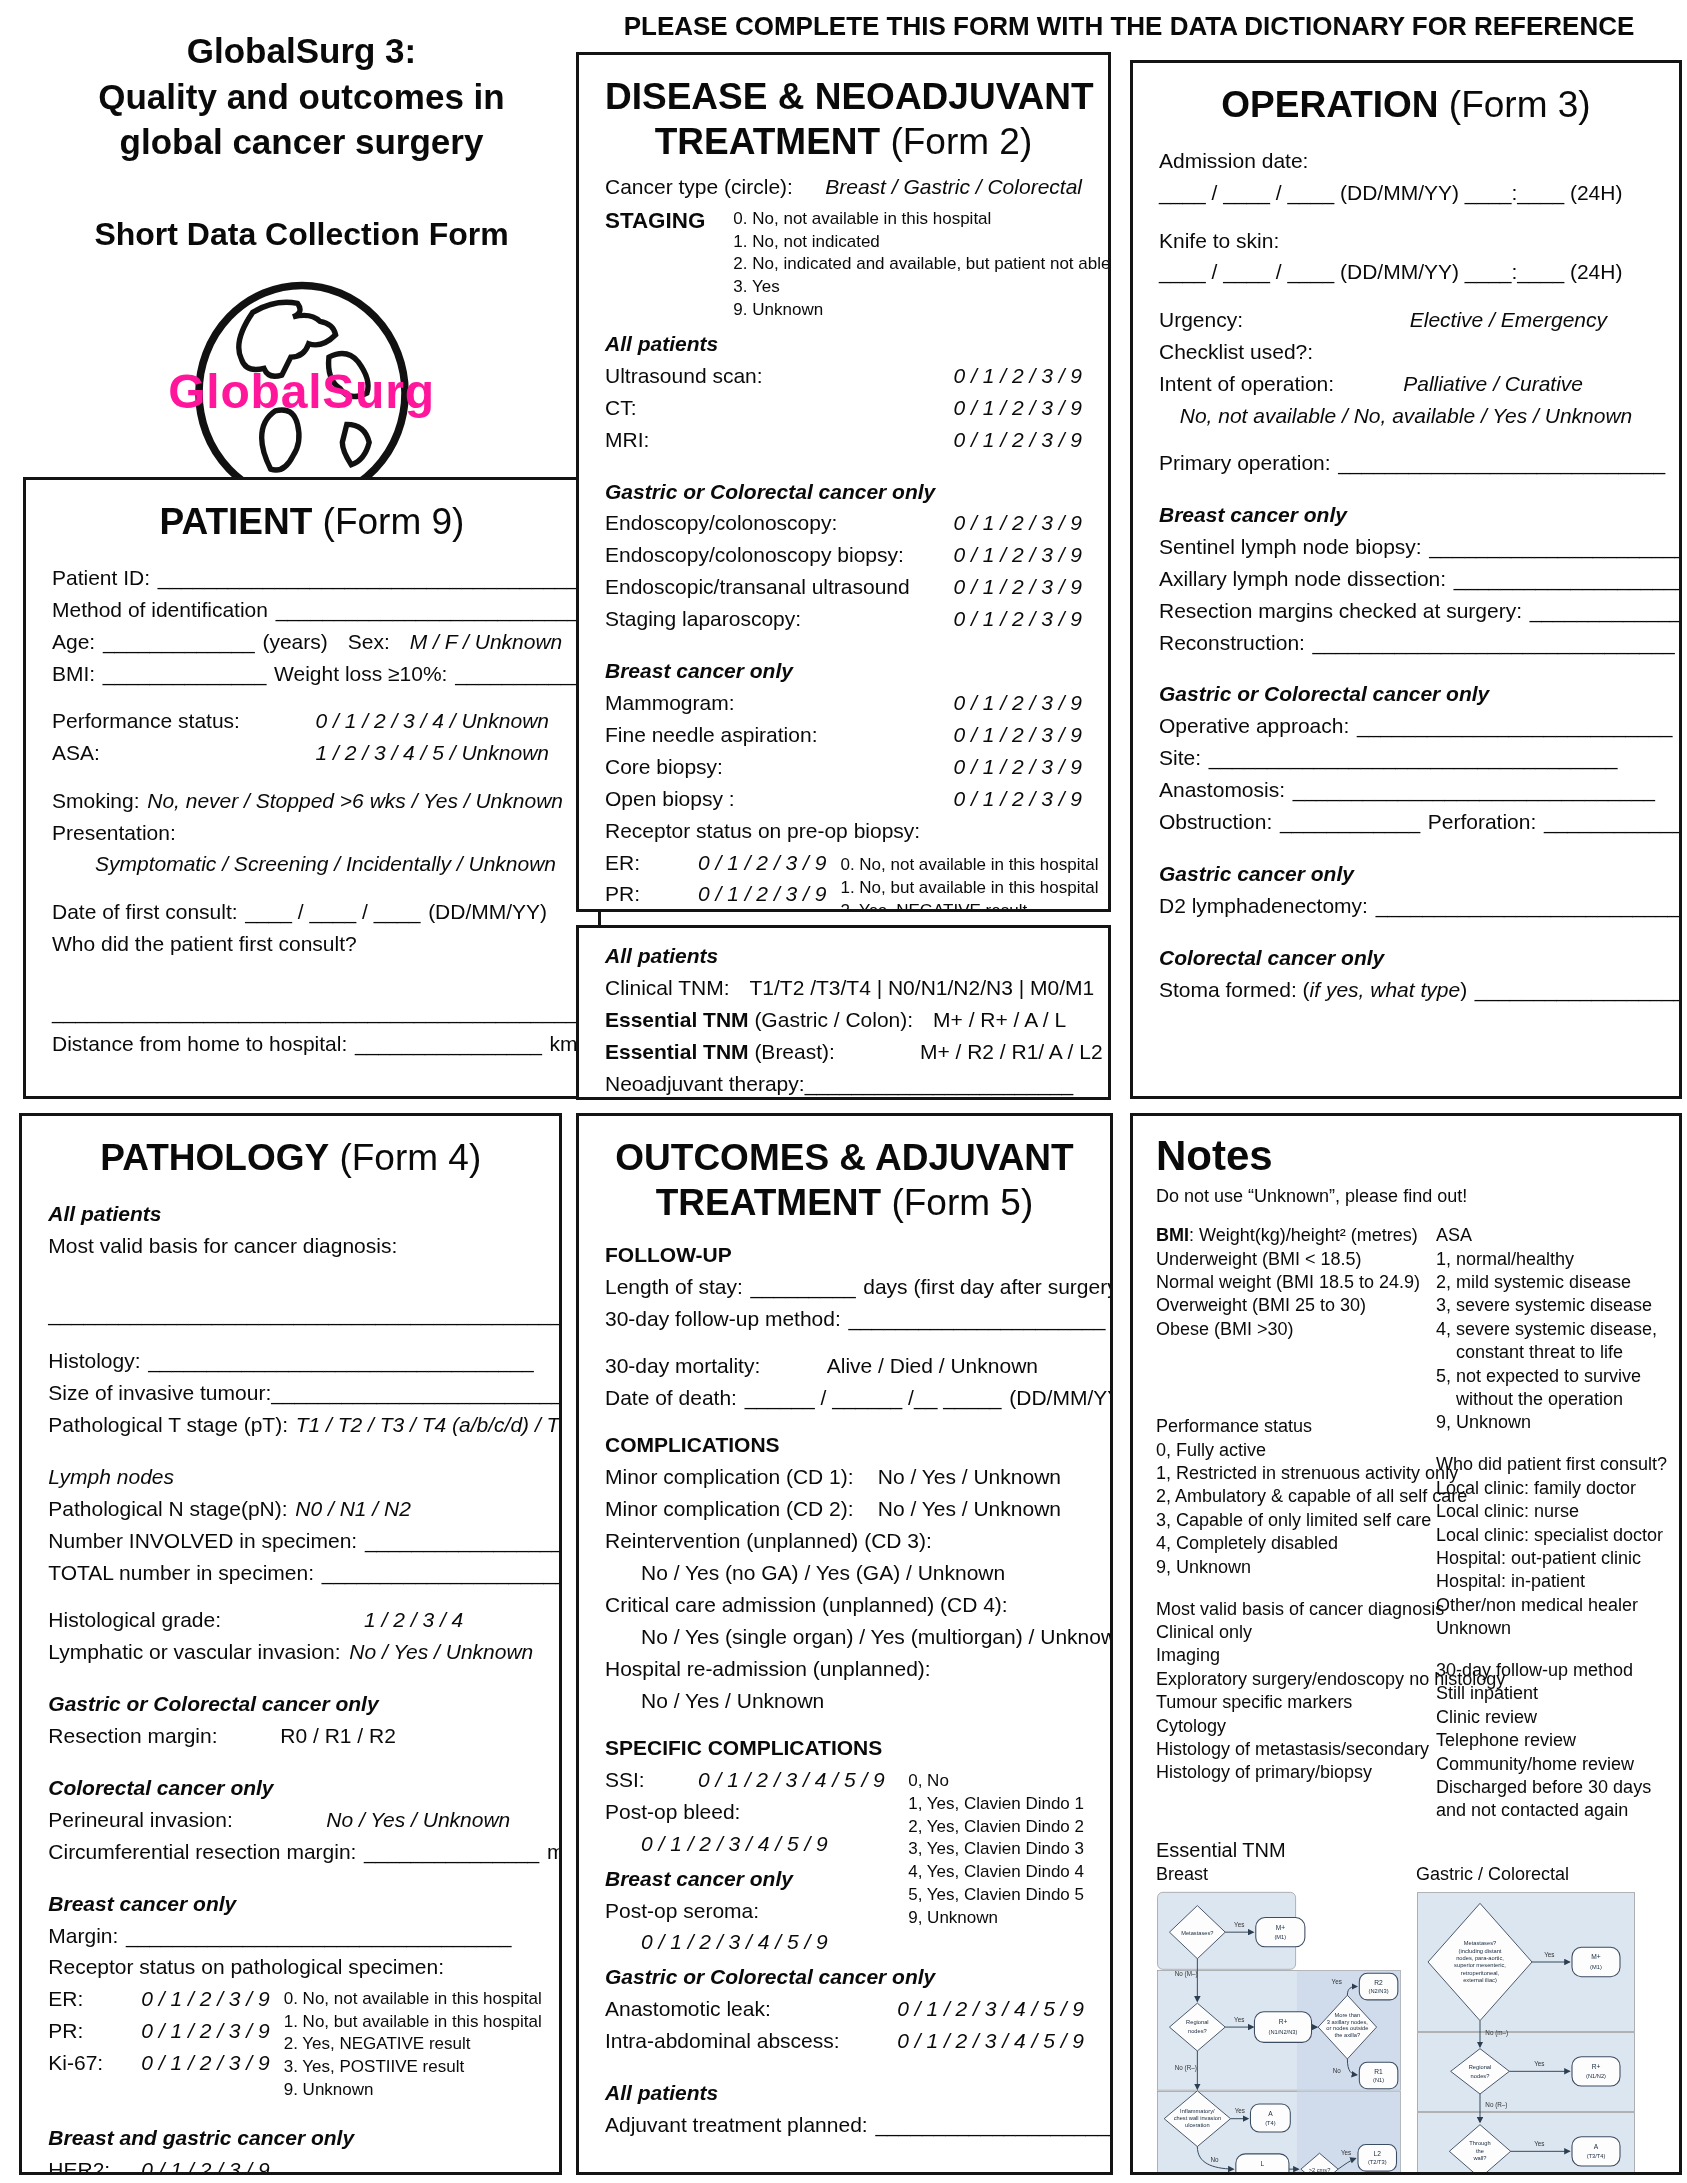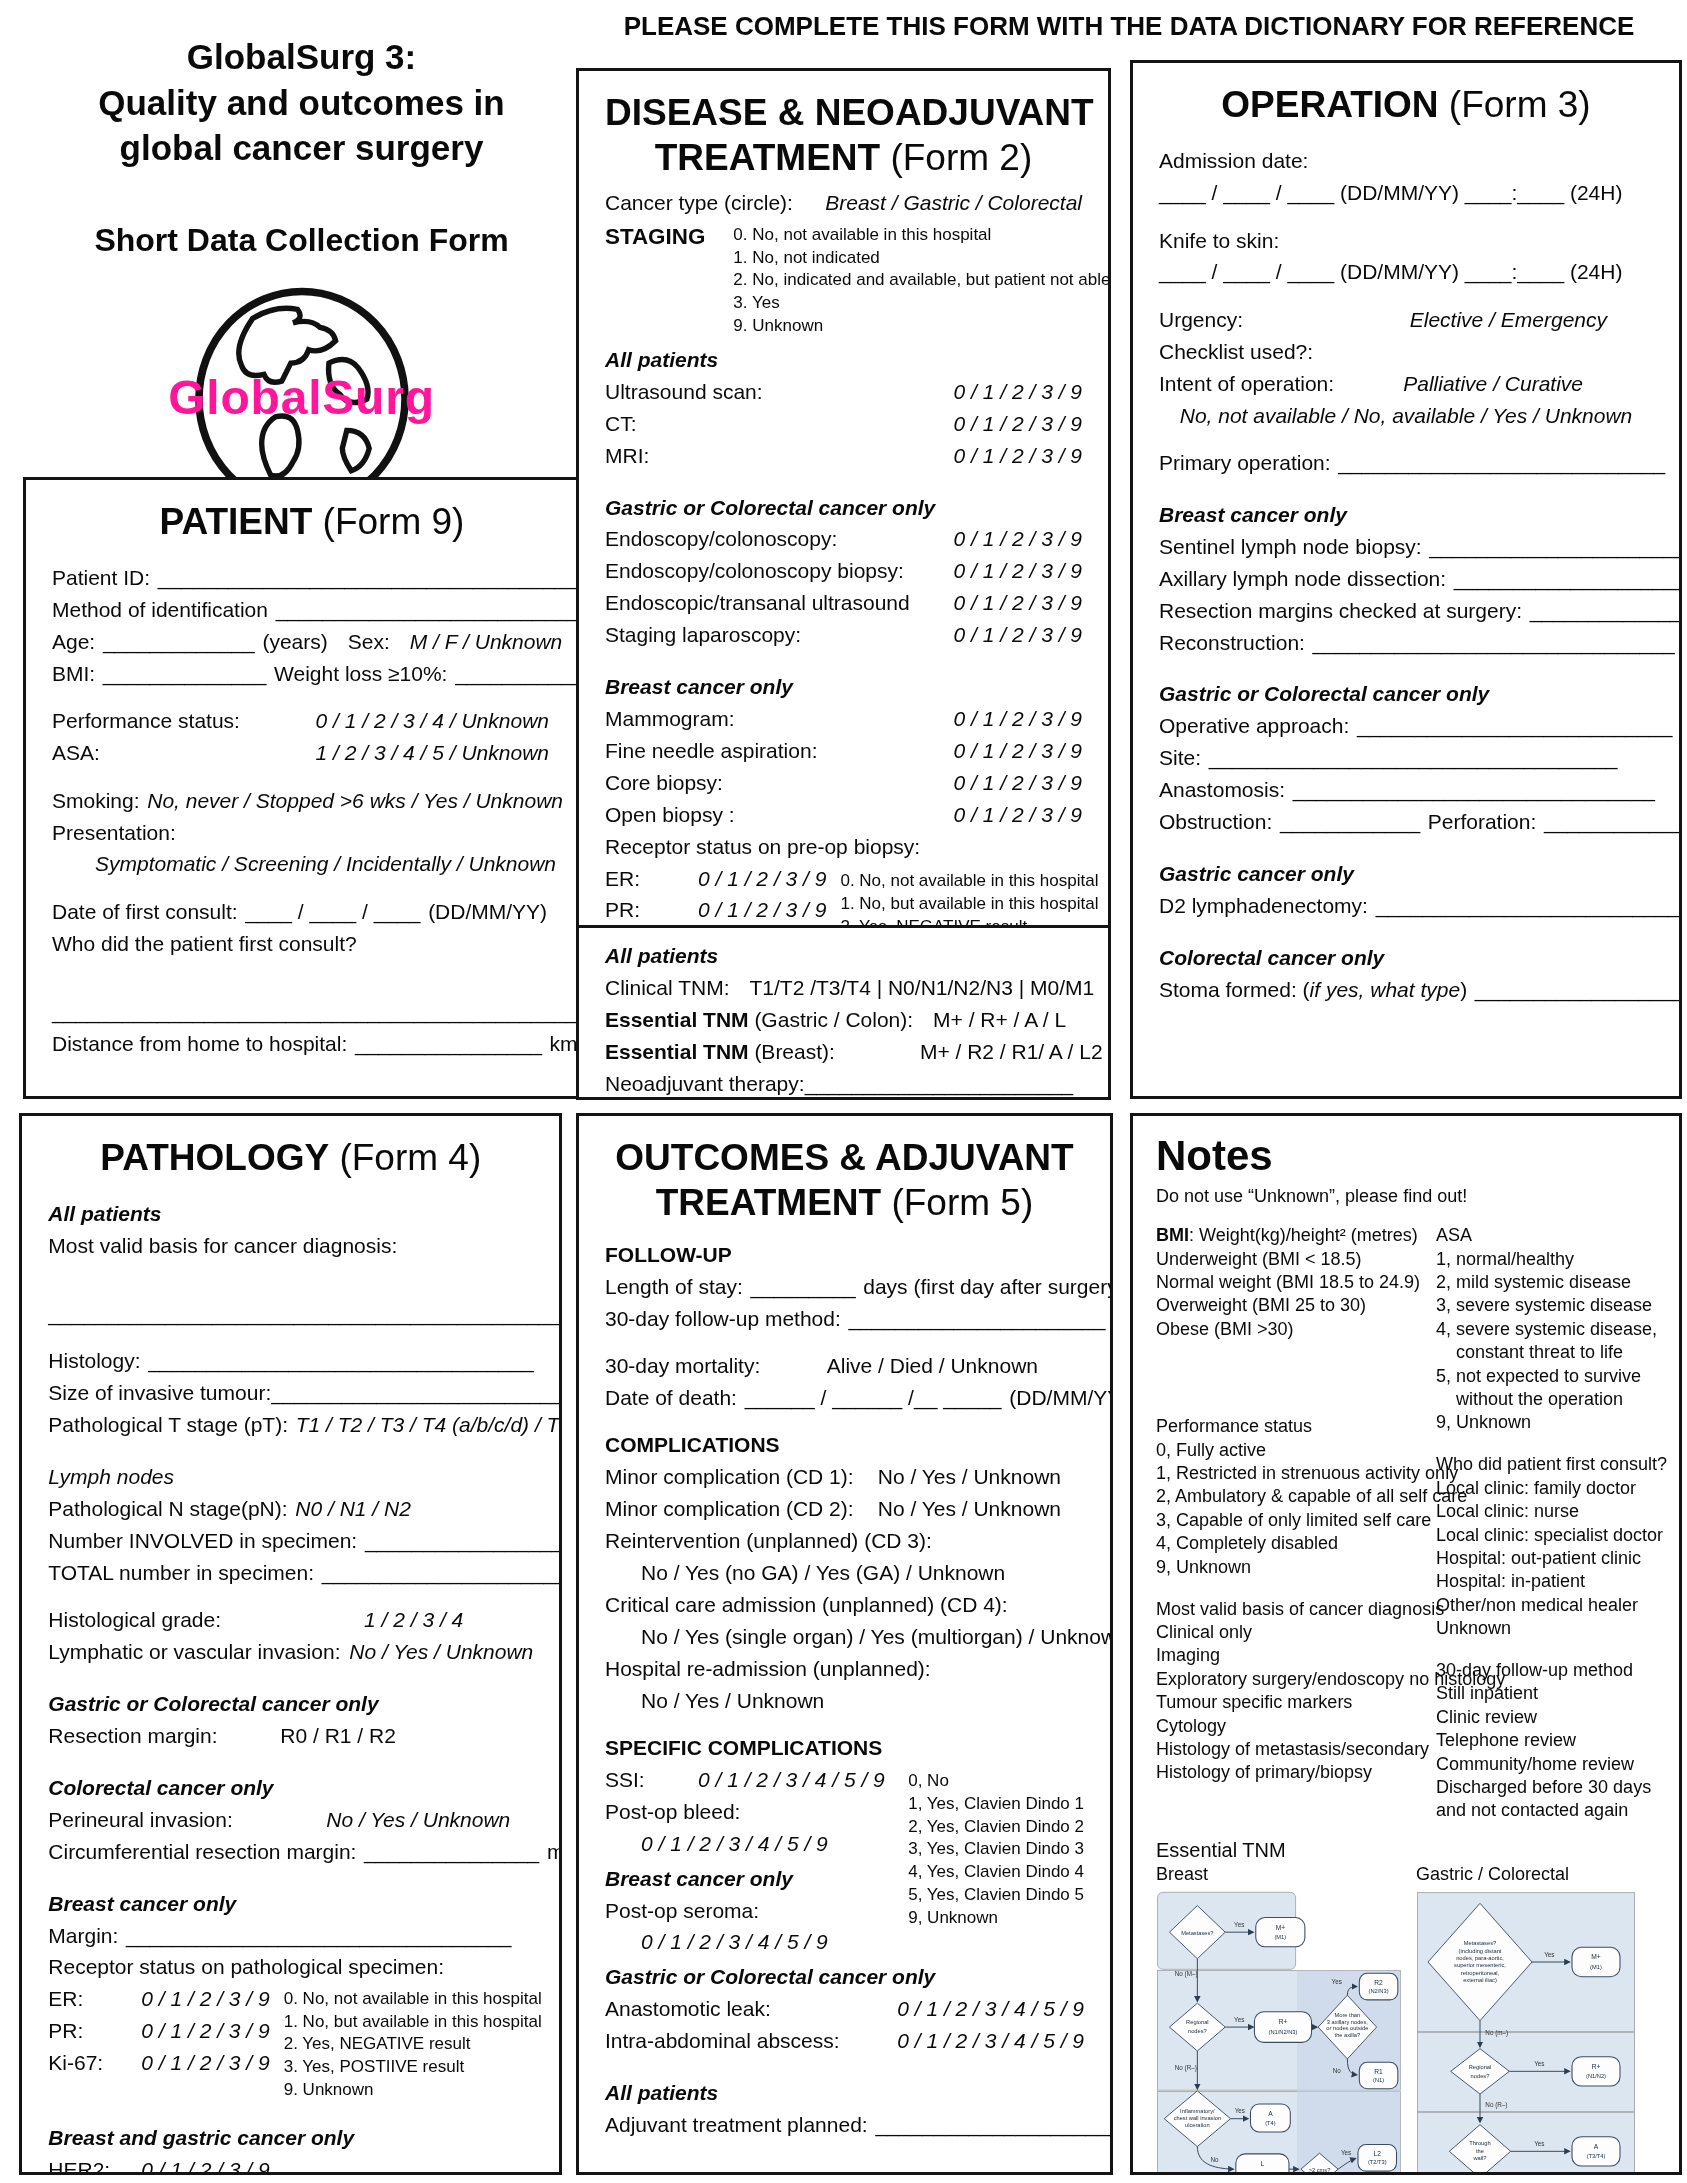--- a/index.html
+++ b/index.html
@@ -16,21 +16,21 @@
   .ml{margin-left:7.7px}.ml2{margin-left:20px}
   .pr30{padding-right:23px}.pr60{padding-right:46px}.pr90{padding-right:70px}
   .pl46{padding-left:36px}.pl56{padding-left:43px}
   .sp{height:15.5px}.spL{height:36px}
   .leg{font-size:17px;line-height:1.34;white-space:nowrap}
   .ctr{text-align:center}
   .lblw{display:inline-block;width:93px}
   
   #instruction{position:absolute;left:576px;top:10.8px;width:1106px;text-align:center;
                font-size:26px;font-weight:700;white-space:nowrap}
-  #masthead{position:absolute;left:31px;top:34px;width:541px;text-align:center}
+  #masthead{position:absolute;left:31px;top:28px;width:541px;text-align:center}
   #masthead .t{font-size:35px;font-weight:700;line-height:1.3}
   #masthead .s{font-size:32px;font-weight:700;margin-top:51px}
   #globe{position:relative;margin:28px auto 0;width:224px;height:224px}
   #logo-text{position:absolute;left:-93px;top:83px;width:410px;text-align:center;
              font-size:48px;font-weight:700;letter-spacing:0.8px}
   #site-link{display:inline-block;margin-top:14px;font-size:31px;text-decoration:underline}
   
   #notes-title{font-size:42px;font-weight:700;line-height:1.1;margin:0 0 6.2px}
   .nr{font-size:18px;line-height:1.3;white-space:nowrap}
   .nh{font-size:18px;line-height:1.3;font-weight:400;white-space:nowrap;margin-top:18.6px}
@@ -96,21 +96,21 @@
   <div class="r"><span>Presentation:</span></div>
   <div class="r it pl56">Symptomatic / Screening / Incidentally / Unknown</div>
   <div class="sp"></div>
   <div class="r"><span>Date of first consult:</span><span class="ml">____ / ____ / ____</span><span class="ml">(DD/MM/YY)</span></div>
   <div class="r">Who did the patient first consult?</div>
   <div class="spL"></div>
   <div class="r">_______________________________________________</div>
   <div class="r"><span>Distance from home to hospital:</span><span class="ml">________________</span><span class="ml">km</span></div>
 </div>
 
-<div class="box" style="left:576px;top:68px;width:535px;height:860px">
+<div class="box" style="left:576px;top:52px;width:535px;height:860px">
   <div class="title" style="margin-bottom:7.7px">
     <div class="b">DISEASE &amp; NEOADJUVANT</div>
     <div><span class="b">TREATMENT</span><span> (Form 2)</span></div>
   </div>
   <div class="r flex">
       <span>Cancer type (circle):</span>
       <span class="it">Breast  /  Gastric  /  Colorectal</span>
     </div>
   <div style="display:flex;gap:28px;margin-top:4.6px">
     <div class="b" style="font-size:22.4px">STAGING</div>

